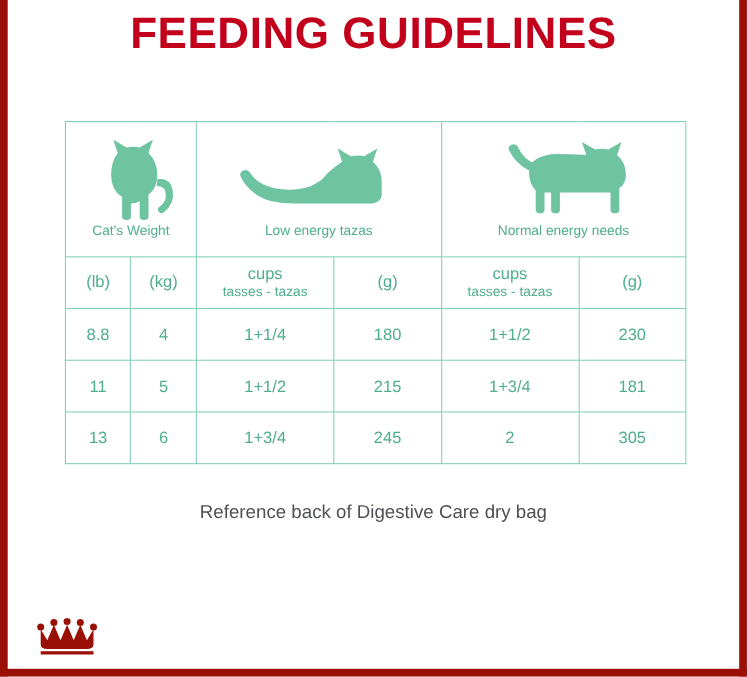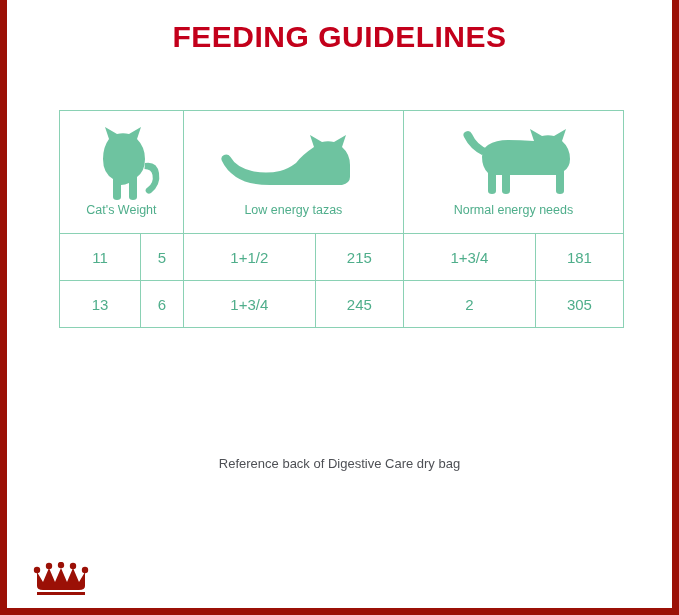--- a/index.html
+++ b/index.html
@@ -38,23 +38,23 @@
     left: 7px;
     right: 7px;
     top: 0;
     bottom: 7px;
   }
 
   .title {
     text-align: center;
     color: #c3001b;
     font-weight: bold;
-    font-size: 30px;
+    font-size: 40px;
     letter-spacing: 0.5px;
-    margin-top: 20px;
+    margin-top: 9px;
   }
 
   .table-wrap {
     position: absolute;
     left: 52px;
     top: 110px;
     width: 565px;
   }
 
   table.feed {
@@ -110,21 +110,21 @@
   .col-cups { width: 132px; }
   .col-g { width: 103px; }
 
   .note {
     position: absolute;
     left: 0;
     right: 0;
     top: 455px;
     text-align: center;
     color: #4e5055;
-    font-size: 13px;
+    font-size: 17px;
     line-height: 1.35;
   }
   .note .l2 { display: block; }
 
   .logo {
     position: absolute;
     left: 26px;
     bottom: 12px;
     width: 64px;
     height: 34px;
@@ -166,21 +166,51 @@
             <svg class="art" width="150" height="74" viewBox="0 0 150 74">
               <g fill="#6ec3a0">
                 <path d="M96 14 L92 2 L104 9 Q110 7.6 116 9 L128 2 L124 14 Q132 21 132 32 Q132 40 126 44 L126 64 Q126 67 122 67 Q118 67 118 64 L118 48 L72 48 L72 64 Q72 67 68 67 Q64 67 64 64 L64 48 L58 48 L58 64 Q58 67 54 67 Q50 67 50 64 L50 46 Q44 40 44 30 Q44 22 50 18 Q58 13 70 13 Q82 13 96 14 Z"></path>
                 <path d="M44 28 Q32 22 26 10 Q24 6 28 4.5 Q32 3 34 7 Q39 18 50 22 Z"></path>
               </g>
             </svg>
             <span class="caption">Normal energy needs</span>
           </td>
         </tr>
 
-
+        <tr>
+          <td class="hdr-unit col-lb">
+            <span>(lb)</span>
+          </td>
+          <td class="hdr-unit col-kg">
+            <span>(kg)</span>
+          </td>
+          <td class="hdr-unit col-cups">
+            <span>cups</span>
+            <span class="sub">tasses - tazas</span>
+          </td>
+          <td class="hdr-unit col-g">
+            <span>(g)</span>
+          </td>
+          <td class="hdr-unit col-cups">
+            <span>cups</span>
+            <span class="sub">tasses - tazas</span>
+          </td>
+          <td class="hdr-unit col-g">
+            <span>(g)</span>
+          </td>
+        </tr>
+
+        <tr class="data-row">
+          <td>8.8</td>
+          <td>4</td>
+          <td>1+1/4</td>
+          <td>180</td>
+          <td>1+1/2</td>
+          <td>230</td>
+        </tr>
         <tr class="data-row">
           <td>11</td>
           <td>5</td>
           <td>1+1/2</td>
           <td>215</td>
           <td>1+3/4</td>
           <td>181</td>
         </tr>
         <tr class="data-row">
           <td>13</td>

